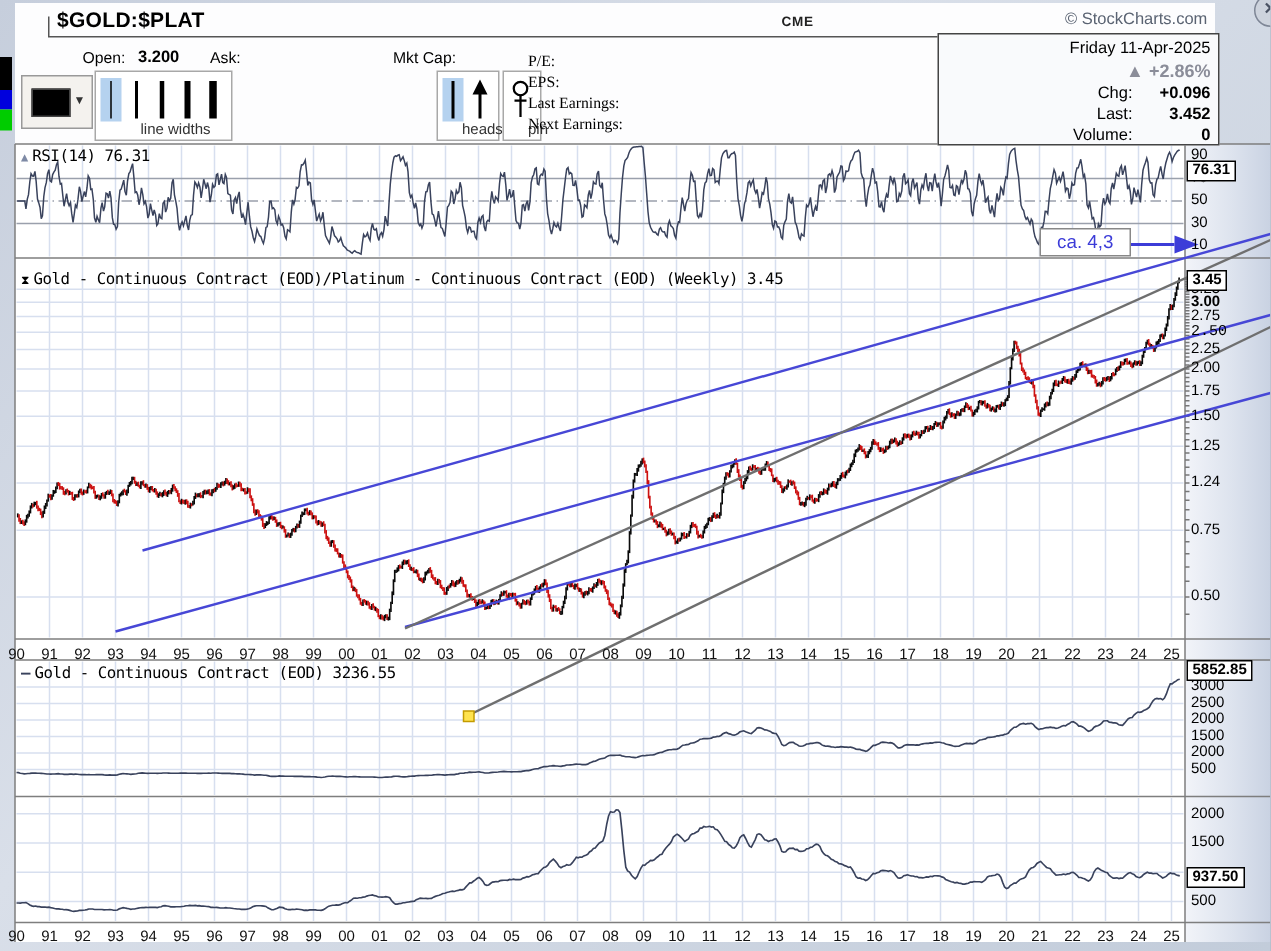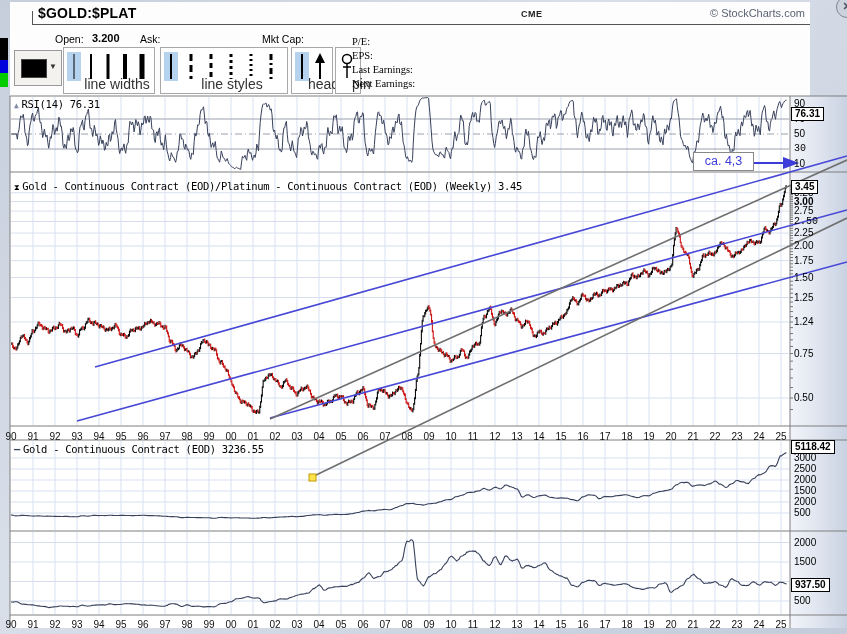--- a/index.html
+++ b/index.html
@@ -26,21 +26,21 @@
   
   .tb-label{font-size:10.5px;color:#000;}
   .tb-bold{font-weight:bold;}
   #palette-strip-black{left:0;top:38px;width:8px;height:22px;background:#000;}
   #palette-strip-blue{left:0;top:60px;width:8px;height:13px;background:#0000dd;}
   #palette-strip-green{left:0;top:73px;width:8px;height:14px;background:#00cc00;}
   #color-dd{left:14px;top:50px;width:46px;height:34px;background:#f4f2ee;border:1px solid #999;}
   #color-swatch{left:6px;top:8px;width:24px;height:17px;background:#000;border:1px solid #444;}
   #color-caret{left:34px;top:11px;font-size:8px;color:#333;}
   .grp{position:absolute;top:47px;height:45px;background:#fff;border:1px solid #a8a8a8;}
-  .grp-caption{position:absolute;left:16px;right:0;bottom:1px;text-align:center;font-size:14px;color:#333;}
+  .grp-caption{position:absolute;left:16px;right:0;bottom:1px;text-align:center;font-size:10px;color:#333;}
   .sw-item{position:absolute;top:4px;width:14px;height:29px;}
   .sw-item.sel{background:#b5d2ef;}
   .sw-bar{position:absolute;left:50%;top:2px;transform:translateX(-50%);height:25px;background:#000;}
   .st-bar{position:absolute;left:50%;top:2px;transform:translateX(-50%);height:25px;width:3px;}
   #grp-widths{left:63px;width:90px;}
   #grp-styles{left:160px;width:126px;}
   #grp-heads{left:291px;width:40px;}
   #grp-pin{left:335px;width:24px;}
   #quote-labels .ql-row{position:absolute;left:352px;font-size:10.5px;color:#000;font-family:Liberation Serif, serif;}
   
@@ -1271,41 +1271,20 @@
       </div>
     <div class="sw-item" style="left:54px">
         <div class="sw-bar" style="width:4px"></div>
       </div>
     <div class="sw-item" style="left:71px">
         <div class="sw-bar" style="width:5px"></div>
       </div>
     <div class="grp-caption">line widths</div>
   </div>
 
-  <div class="grp" id="grp-styles">
-    <div class="sw-item sel" style="left:3px">
-        <div class="st-bar" style="width:2px;background:#000"></div>
-      </div>
-    <div class="sw-item" style="left:23px">
-        <div class="st-bar" style="background:repeating-linear-gradient(#000 0 7px,transparent 7px 11px)"></div>
-      </div>
-    <div class="sw-item" style="left:43px">
-        <div class="st-bar" style="background:repeating-linear-gradient(#000 0 5px,transparent 5px 9px)"></div>
-      </div>
-    <div class="sw-item" style="left:63px">
-        <div class="st-bar" style="background:repeating-linear-gradient(#000 0 3px,transparent 3px 6px)"></div>
-      </div>
-    <div class="sw-item" style="left:83px">
-        <div class="st-bar" style="background:repeating-linear-gradient(#000 0 2px,transparent 2px 5px)"></div>
-      </div>
-    <div class="sw-item" style="left:103px">
-        <div class="st-bar" style="background:repeating-linear-gradient(#000 0 6px,transparent 6px 9px,#000 9px 11px,transparent 11px 14px)"></div>
-      </div>
-    <div class="grp-caption">line styles</div>
-  </div>
 
   <div class="grp" id="grp-heads">
     <div class="sw-item sel" style="left:3px">
         <div class="sw-bar" style="width:2px"></div>
       </div>
     <div class="sw-item" style="left:21px">
       <svg width="14" height="29">
         <line x1="7" y1="8" x2="7" y2="27" stroke="#000" stroke-width="2"></line>
         <polygon points="7,1 12,11 2,11" fill="#000"></polygon>
       </svg>
@@ -1324,36 +1303,49 @@
     <div class="grp-caption">pin</div>
   </div>
 
   <div id="quote-labels">
     <div class="ql-row" style="top:36px">P/E:</div>
     <div class="ql-row" style="top:50px">EPS:</div>
     <div class="ql-row" style="top:64px">Last Earnings:</div>
     <div class="ql-row" style="top:78px">Next Earnings:</div>
   </div>
 
+  <div class="abs" id="quote-box">
+    <div class="q-row" style="top:3px">Friday 11-Apr-2025</div>
+    <div class="q-row" style="top:17px" id="q-pct">
+      <span>▲</span>
+      <span>+2.86%</span>
+    </div>
+    <div class="q-row" style="top:33px">
+      <span>Chg:</span><span class="q-val">+0.096</span></div>
+    <div class="q-row" style="top:47px">
+      <span>Last:</span><span class="q-val">3.452</span></div>
+    <div class="q-row" style="top:61px">
+      <span>Volume:</span><span class="q-val">0</span></div>
+  </div>
 
   <div class="panel-title" style="left:14px;top:98px">
     <span class="title-icon">▲</span><span>RSI(14) 76.31</span>
   </div>
   <div class="panel-title" style="left:14px;top:180px">
     <span class="title-icon" style="color:#000">⧗</span><span>Gold - Continuous Contract (EOD)/Platinum - Continuous Contract (EOD) (Weekly) 3.45</span>
   </div>
   <div class="panel-title" style="left:14px;top:443px">
     <span class="dash-icon">—</span><span>Gold - Continuous Contract (EOD) 3236.55</span>
   </div>
 
   <div id="labels-layer">
       <div class="tick-label" style="top: 98px;">90</div>
       <div class="tick-label" style="top: 113px;">70</div>
       <div class="tick-label" style="top: 128px;">50</div>
-      <div class="tick-label" style="top: 143px; font-family: Liberation Mono, monospace;">30</div>
+      <div class="tick-label" style="top: 143px;">30</div>
       <div class="tick-label" style="top: 158px;">10</div>
       <div class="tick-label" style="top: 186.755px;">3.25</div>
       <div class="tick-label" style="top: 195.532px; font-weight: bold;">3.00</div>
       <div class="tick-label" style="top: 205.073px;">2.75</div>
       <div class="tick-label" style="top: 215.524px; font-family: Liberation Mono, monospace;">2.50</div>
       <div class="tick-label" style="top: 227.077px;">2.25</div>
       <div class="tick-label" style="top: 239.993px;">2.00</div>
       <div class="tick-label" style="top: 254.635px;">1.75</div>
       <div class="tick-label" style="top: 271.539px;">1.50</div>
       <div class="tick-label" style="top: 291.531px;">1.25</div>
@@ -1438,18 +1430,18 @@
       <div class="year-label" style="left: 671px; top: 619px;">20</div>
       <div class="year-label" style="left: 693px; top: 619px;">21</div>
       <div class="year-label" style="left: 715px; top: 619px;">22</div>
       <div class="year-label" style="left: 737px; top: 619px;">23</div>
       <div class="year-label" style="left: 759px; top: 619px;">24</div>
       <div class="year-label" style="left: 781px; top: 619px;">25</div>
     </div>
 
   <div class="val-box" style="top:107px">76.31</div>
   <div class="val-box" style="top:180px">3.45</div>
-  <div class="val-box" style="top:440px">5118.42</div>
+  <div class="val-box" style="top:440px">5852.85</div>
   <div class="val-box" style="top:578px">937.50</div>
 
   <div class="abs" id="anno-box">ca. 4,3</div>
 
 </div>
 
 </body></html>

